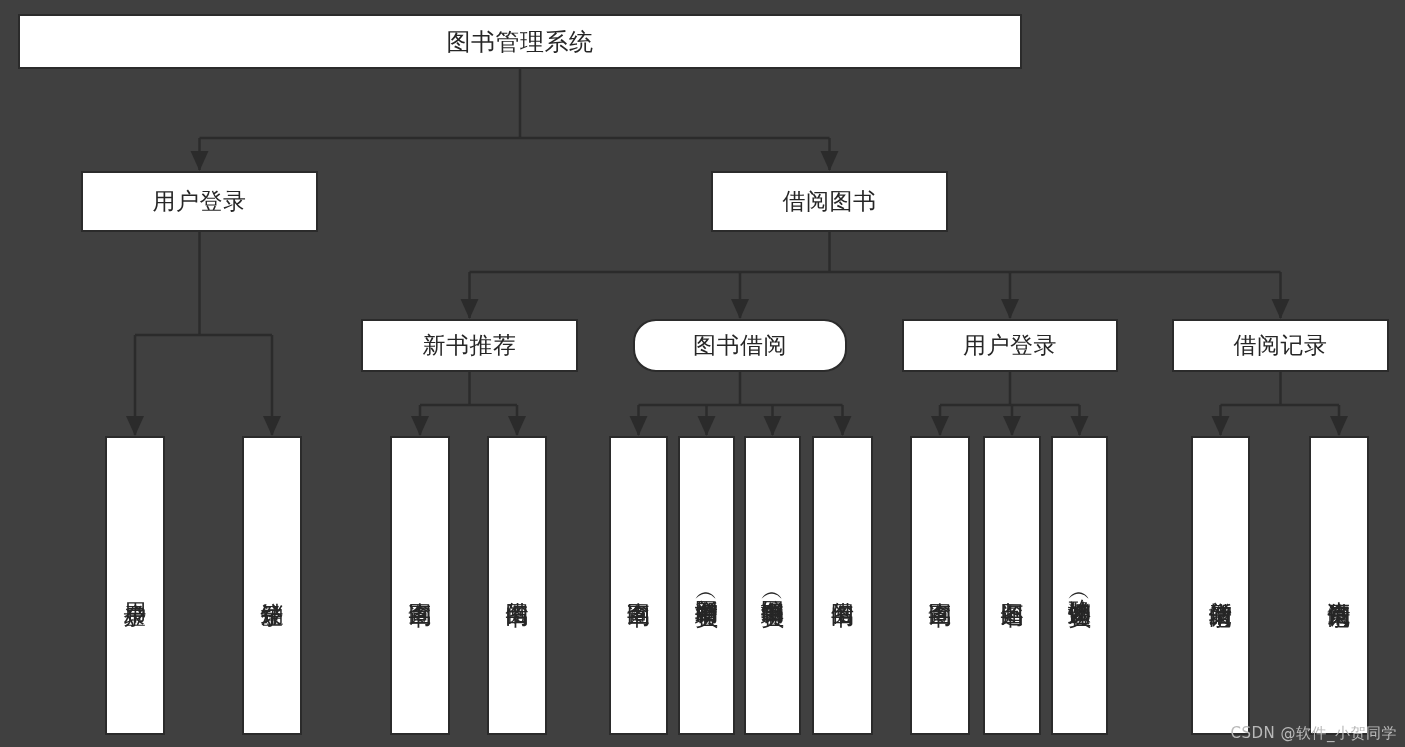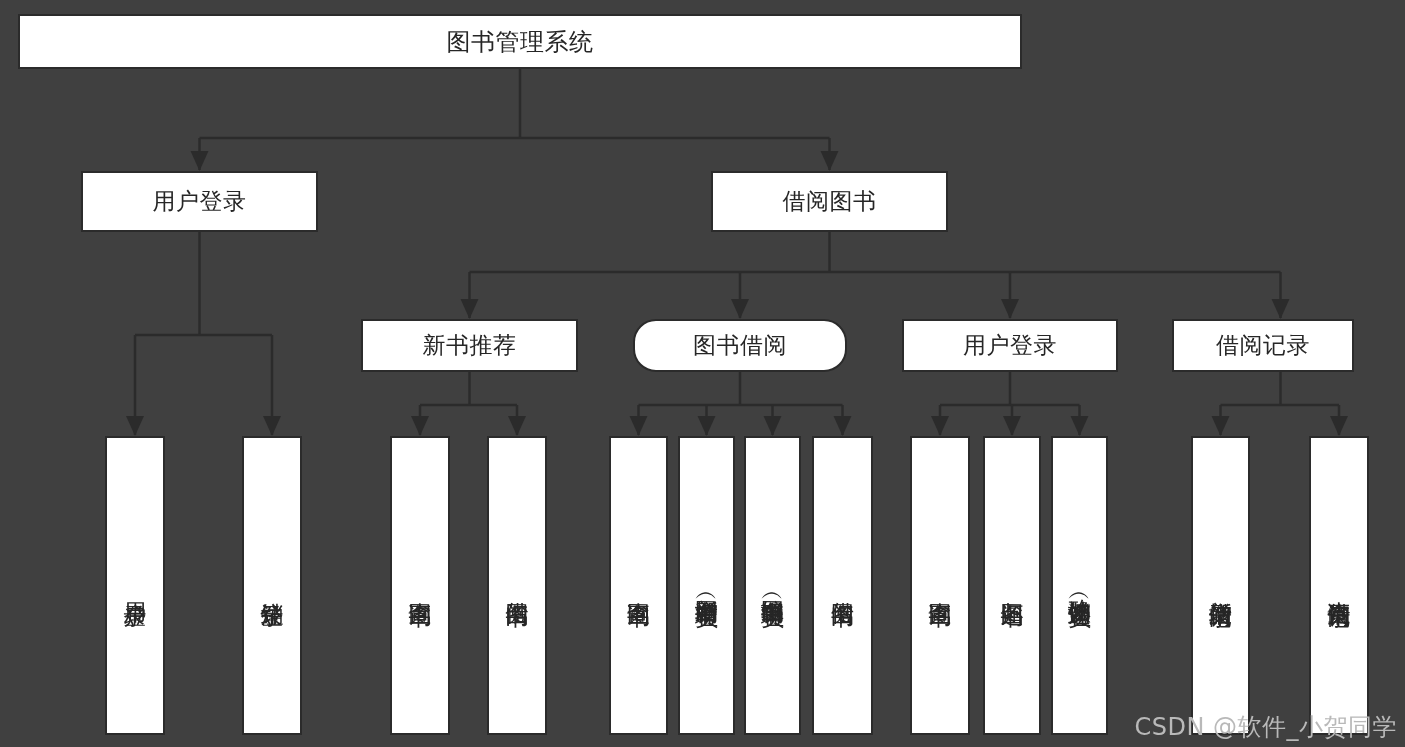--- a/index.html
+++ b/index.html
@@ -52,21 +52,21 @@
     white-space: normal;
     text-align: center;
   }
   .node.root {
     font-size: 24px;
   }
   #watermark {
     position: absolute;
     right: 8px;
     bottom: 4px;
-    font-size: 24px;
+    font-size: 15px;
     color: #b9b9b9;
     letter-spacing: 0.5px;
     pointer-events: none;
     white-space: nowrap;
   }
 </style>
 </head>
 <body>
 
 <div id="canvas">
@@ -136,21 +136,21 @@
       </div>
       <div class="node horiz" style="left: 361px; top: 319px; width: 217px; height: 53px; justify-content: center;">
         <span class="htext">新书推荐</span>
       </div>
       <div class="node horiz" style="left: 633px; top: 319px; width: 214px; height: 53px; border-radius: 23px;">
         <span class="htext">图书借阅</span>
       </div>
       <div class="node horiz" style="left: 902px; top: 319px; width: 216px; height: 53px;">
         <span class="htext">用户登录</span>
       </div>
-      <div class="node horiz" style="left: 1172px; top: 319px; width: 182px; height: 53px;">
+      <div class="node horiz" style="left: 1172px; top: 319px; width: 217px; height: 53px;">
         <span class="htext">借阅记录</span>
       </div>
       <div class="node vert" style="left: 105px; top: 436px; width: 60px; height: 299px;">
         <span class="vtext">用户登录</span>
       </div>
       <div class="node vert" style="left: 242px; top: 436px; width: 60px; height: 299px;">
         <span class="vtext">注销登录</span>
       </div>
       <div class="node vert" style="left: 390px; top: 436px; width: 60px; height: 299px;">
         <span class="vtext">查询图书</span>

